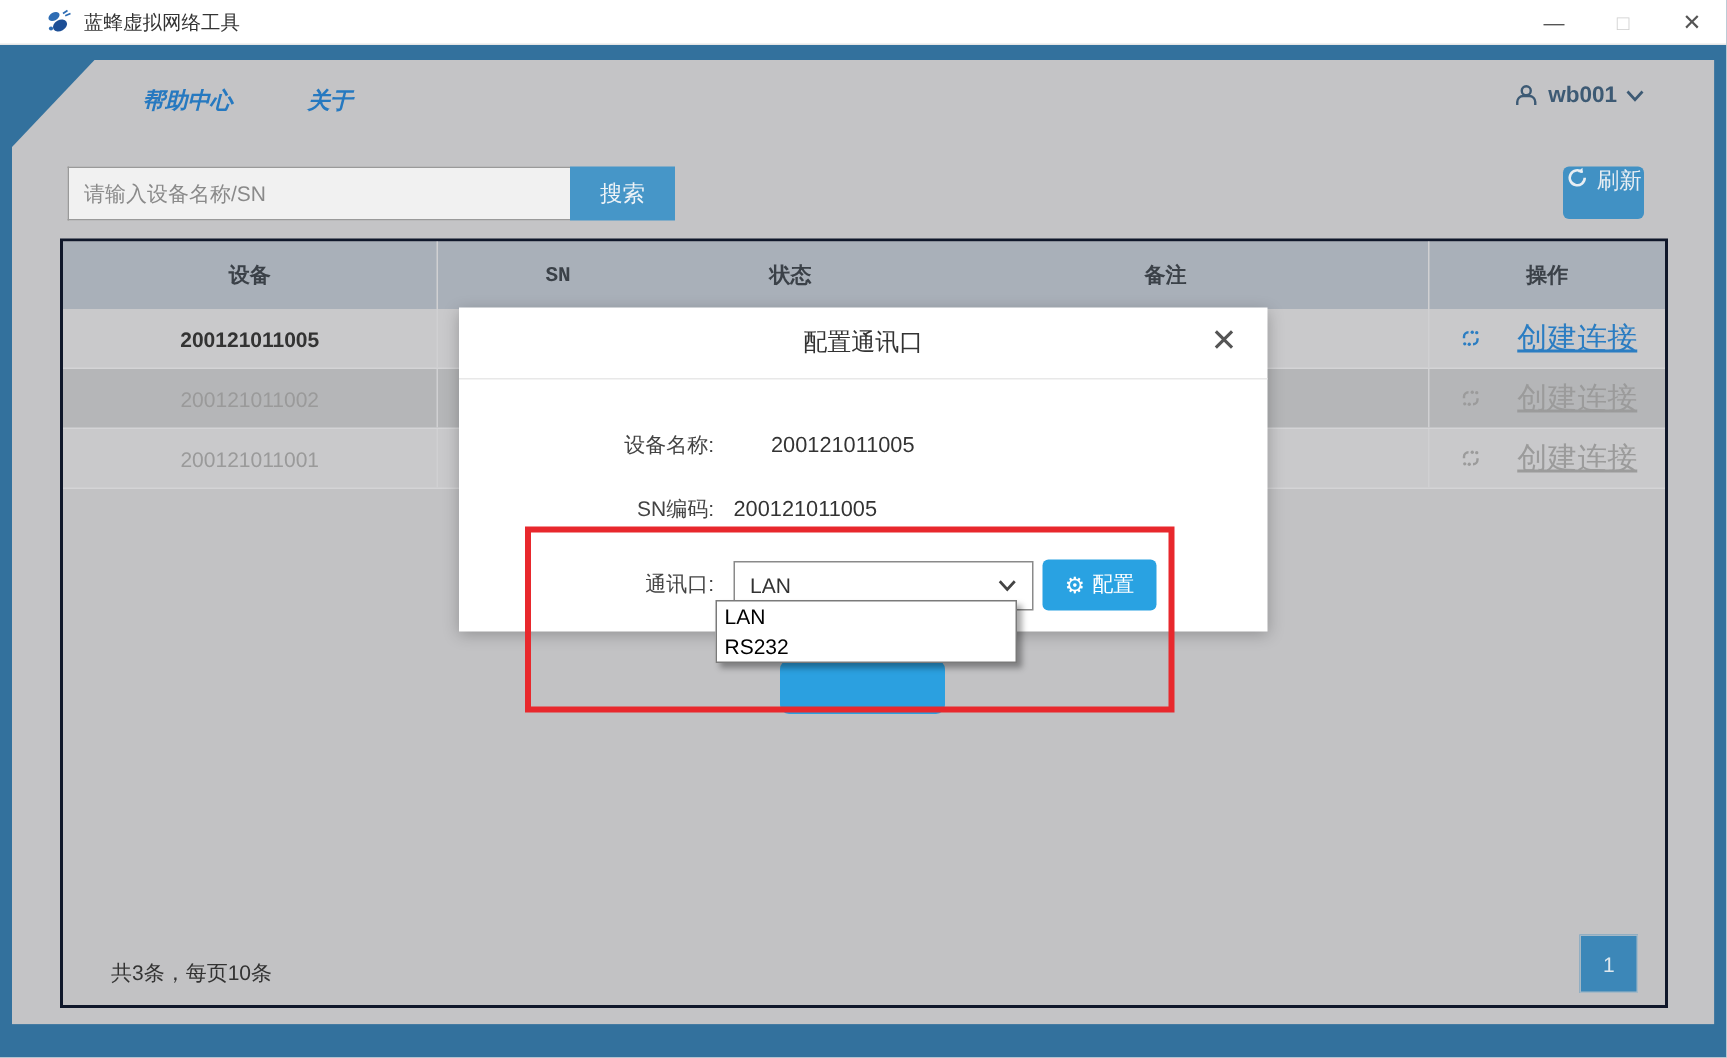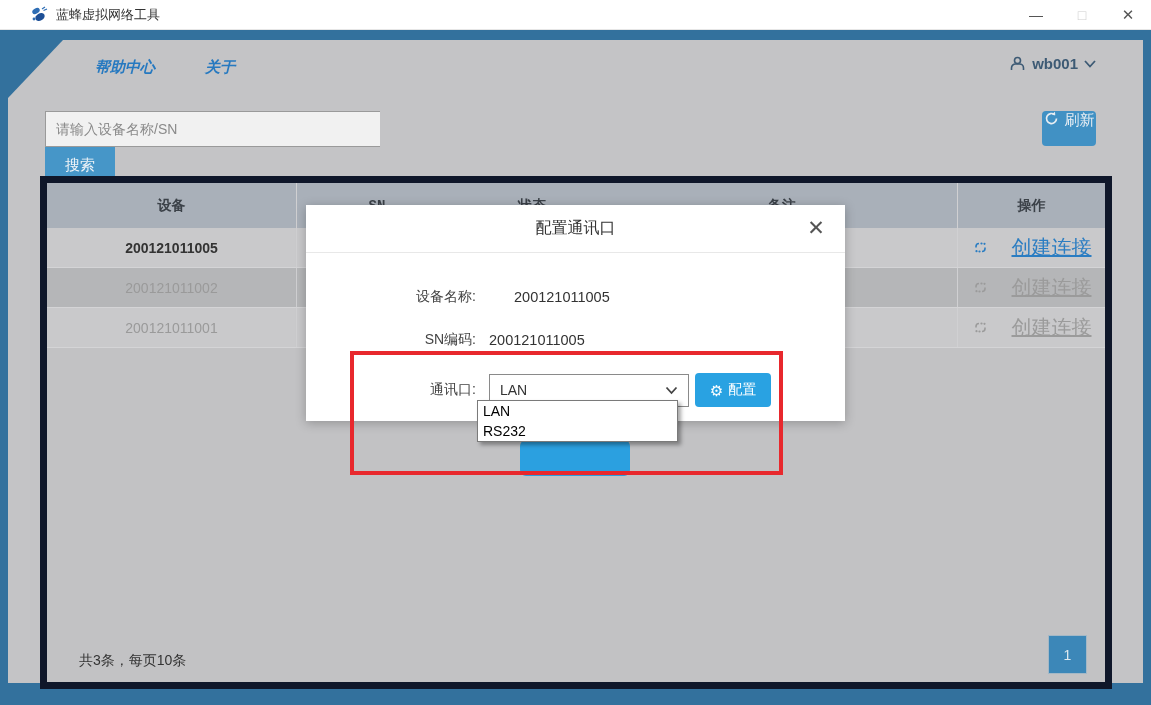--- a/index.html
+++ b/index.html
@@ -21,28 +21,28 @@
     clip-path:polygon(55px 0, 100% 0, 100% 100%, 0 100%, 0 58px); }
 
   
   .nav-tab { position:absolute; top:58px; font-size:15px; font-weight:bold; color:#2679c0; cursor:pointer; z-index:6;font-style:italic; }
   .tab-help { left:95px; }
   .tab-about { left:205px; }
   .user-menu { position:absolute; top:55px; right:55px; display:flex; align-items:center; gap:6px; font-size:15px; font-weight:bold; color:#3d5a74; cursor:pointer; z-index:6; }
   .user-menu svg { display:block; }
 
   
-  .search-wrap { position:absolute; left:45px; top:111px; display:flex; z-index:6;flex-direction:column; }
+  .search-wrap { position:absolute; left:45px; top:111px; display:flex; z-index:6; }
   .search-input { width:335px; height:36px; background:#f1f1f1; border:1px solid #9a9a9a; border-right:none; font-size:14px; color:#333; padding:0 10px; outline:none; }
   .search-input::placeholder { color:#8a8a8a; }
   .search-btn { width:70px; height:36px; background:#4696c8; color:#eef3f7; border:none; font-size:15px; cursor:pointer; }
   .refresh-btn { position:absolute; right:55px; top:111px; width:54px; height:35px; background:#4191c4; color:#e8eef3; border:none; border-radius:4px; font-size:15px; display:flex; justify-content:center; gap:6px; cursor:pointer; z-index:6; }
 
   
-  .table-box { position:absolute; left:40px; top:176px; width:1072px; height:513px; border:7px solid #0f172a; background:#c2c2c4; z-index:6; }
+  .table-box { position:absolute; left:40px; top:159px; width:1072px; height:513px; border:2px solid #0f172a; background:#c2c2c4; z-index:6; }
   .thead { display:flex; height:45px; background:#a9b0b9; align-items:center; font-size:14px; font-weight:bold; color:#3b4148; }
   .trow { display:flex; height:40px; align-items:center; font-size:14px; border-bottom:1px solid #d4d4d6; }
   .trow.odd { background:#c9c9cb; }
   .trow.even { background:#b5b6b8;justify-content:space-between; }
   .col { text-align:center; }
   .col-device { width:250px; border-right:1px solid #d0d0d2; align-self:stretch; display:flex; align-items:center; justify-content:center; }
   .col-sn { width:160px;font-family:Liberation Mono, monospace; }
   .col-status { width:150px; }
   .col-remark { width:350px; }
   .col-action { flex:1; border-left:1px solid #d0d0d2; align-self:stretch; display:flex; align-items:center; justify-content:center; }

